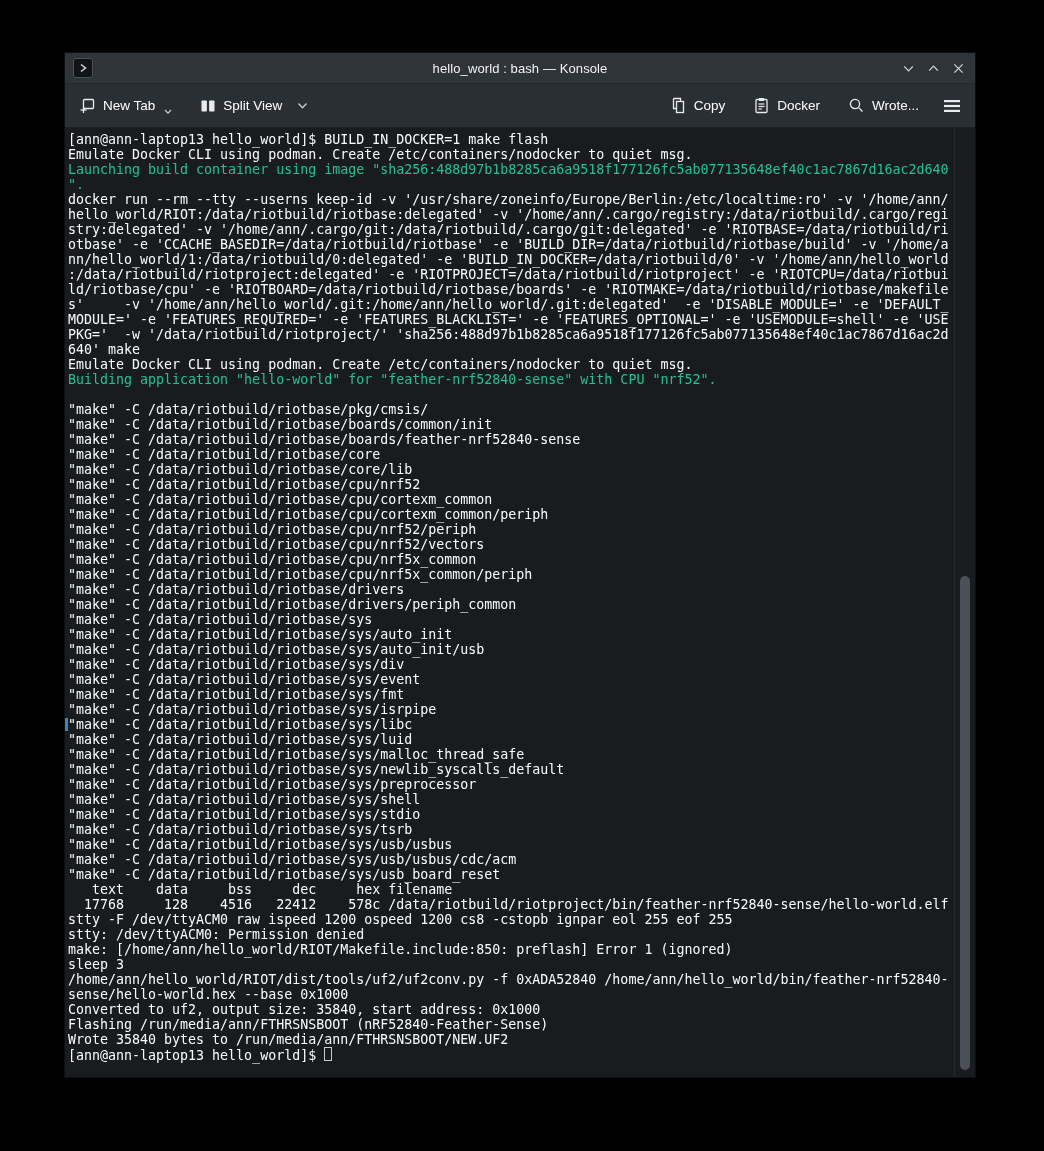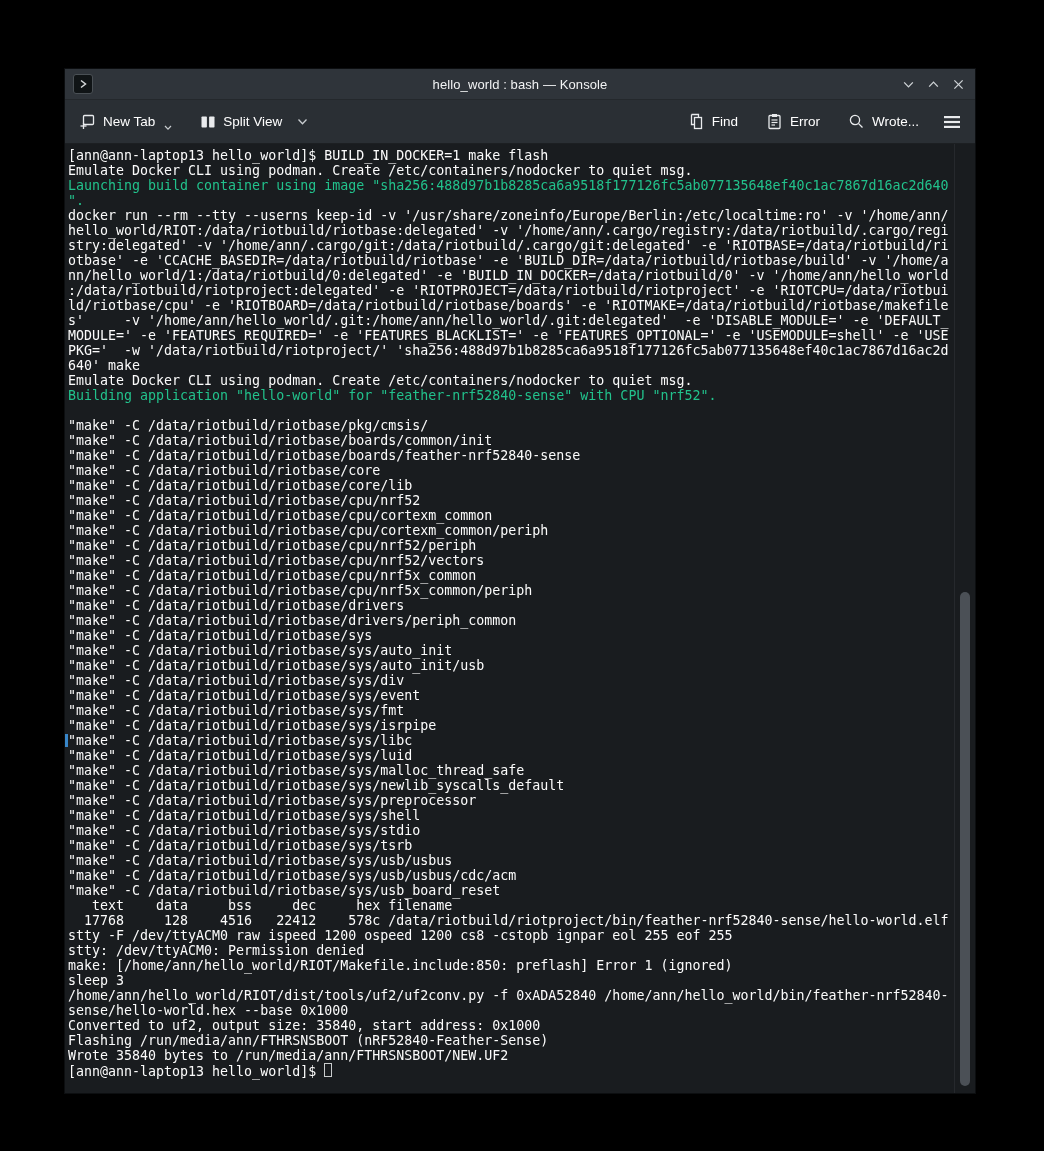--- a/index.html
+++ b/index.html
@@ -4,21 +4,21 @@
 <style>
   html,body { margin:0; padding:0; }
   body {
     width:1044px; height:1151px; background:#000;
     position:relative; overflow:hidden;
     font-family:"Liberation Sans", sans-serif;
   }
   .window {
     position:absolute; left:64px; top:52px; width:912px; height:1026px;
     background:var(--term-bg); border:1px solid #0c0e10; box-sizing:border-box;
-    display:flex; flex-direction:column;margin-top:16px;
+    display:flex; flex-direction:column;
   }
   
   .titlebar {
     flex:0 0 30px; background:var(--titlebar-bg); position:relative;
     display:flex; align-items:center; border-bottom:1px solid #24282c;
   }
   .app-icon {
     position:absolute; left:8px; top:5px; width:18px; height:18px;
     background:#101416; border:1px solid #4a5055; border-radius:3px;
     display:flex; align-items:center; justify-content:center;
@@ -131,31 +131,31 @@
       </span>
     </div>
     <div class="tb-spacer"></div>
     <div class="tb-right">
       <span class="tb-btn">
         <svg width="17" height="17" viewBox="0 0 17 17">
           <path d="M3.5 1.5 h7 v3" fill="none" stroke="#e9ebed" stroke-width="1.3"></path>
           <path d="M3.5 1.5 v10 h3" fill="none" stroke="#e9ebed" stroke-width="1.3"></path>
           <rect x="6.5" y="4.5" width="7" height="11" fill="#2a2f34" stroke="#e9ebed" stroke-width="1.3"></rect>
         </svg>
-        <span>Find</span>
+        <span>Copy</span>
       </span>
       <span class="tb-btn">
         <svg width="17" height="17" viewBox="0 0 17 17">
           <rect x="3" y="2.5" width="11" height="13" rx="1" fill="none" stroke="#e9ebed" stroke-width="1.3"></rect>
           <rect x="6" y="1" width="5" height="3" fill="#e9ebed"></rect>
           <line x1="5.5" y1="7" x2="11.5" y2="7" stroke="#e9ebed" stroke-width="1.2"></line>
           <line x1="5.5" y1="9.5" x2="11.5" y2="9.5" stroke="#e9ebed" stroke-width="1.2"></line>
           <line x1="5.5" y1="12" x2="9" y2="12" stroke="#e9ebed" stroke-width="1.2"></line>
         </svg>
-        <span>Error</span>
+        <span>Docker</span>
       </span>
       <span class="tb-btn">
         <svg width="17" height="17" viewBox="0 0 17 17">
           <circle cx="7" cy="7" r="4.6" fill="none" stroke="#e9ebed" stroke-width="1.3"></circle>
           <line x1="10.6" y1="10.6" x2="14.5" y2="14.5" stroke="#e9ebed" stroke-width="1.3"></line>
         </svg>
         <span>Wrote...</span>
       </span>
       <span class="tb-btn" style="margin-left:24px">
         <svg width="18" height="14" viewBox="0 0 18 14">

